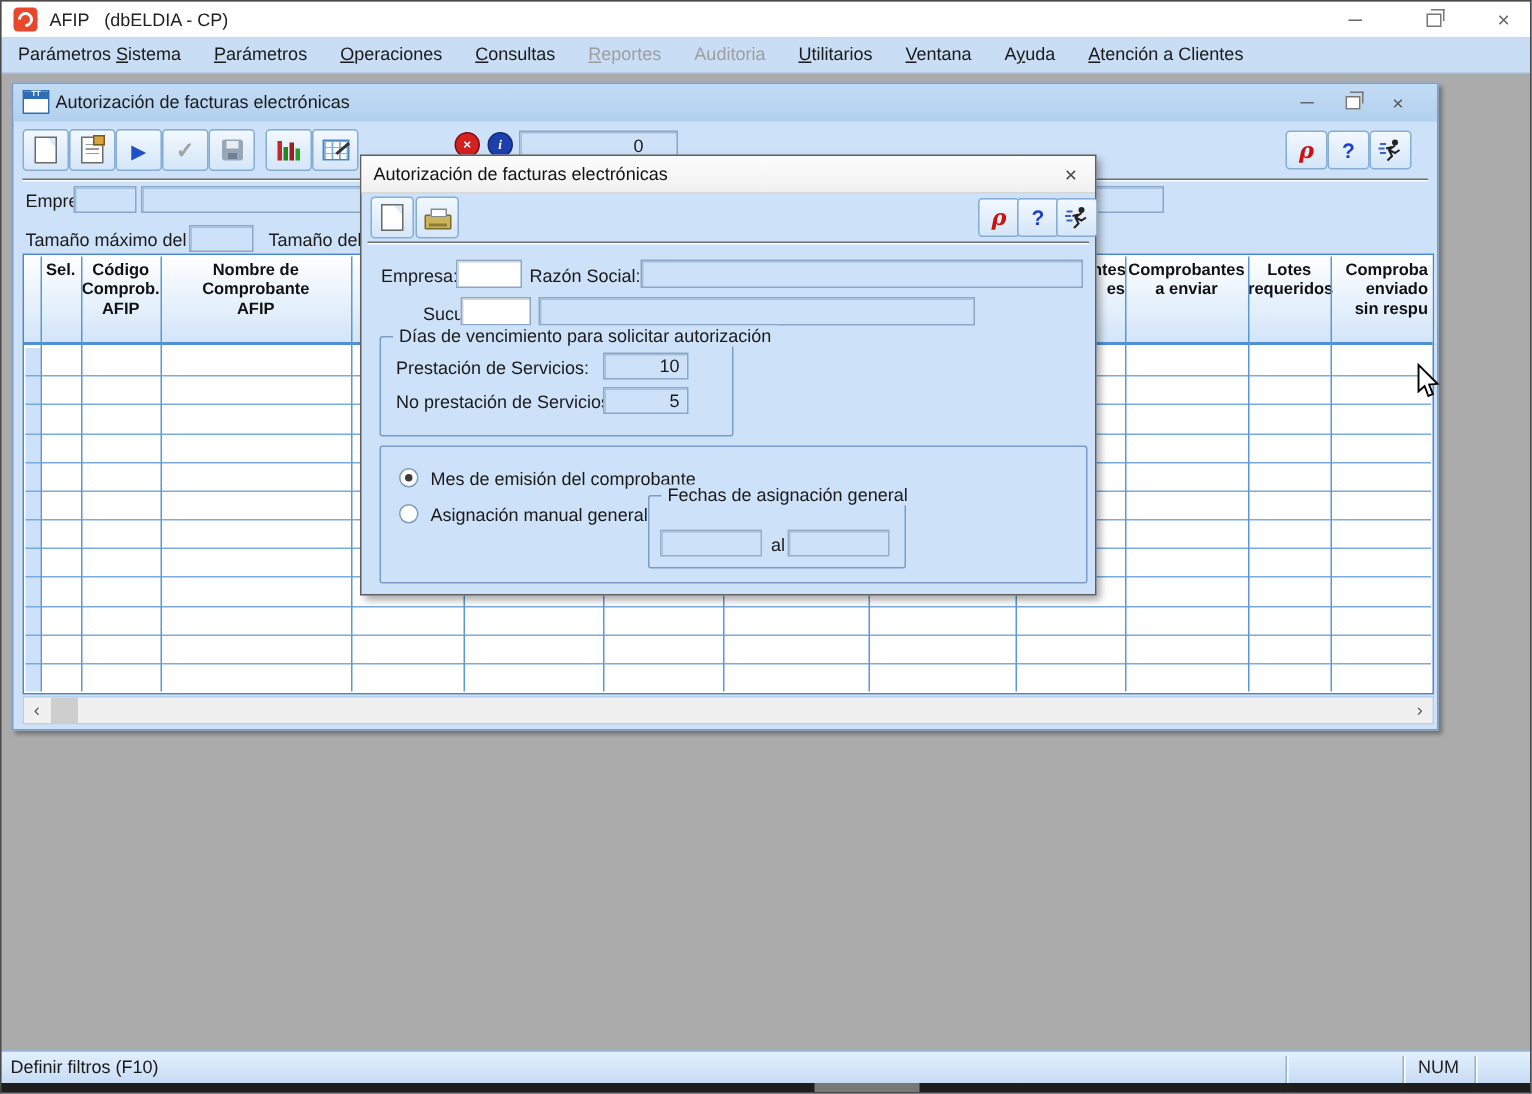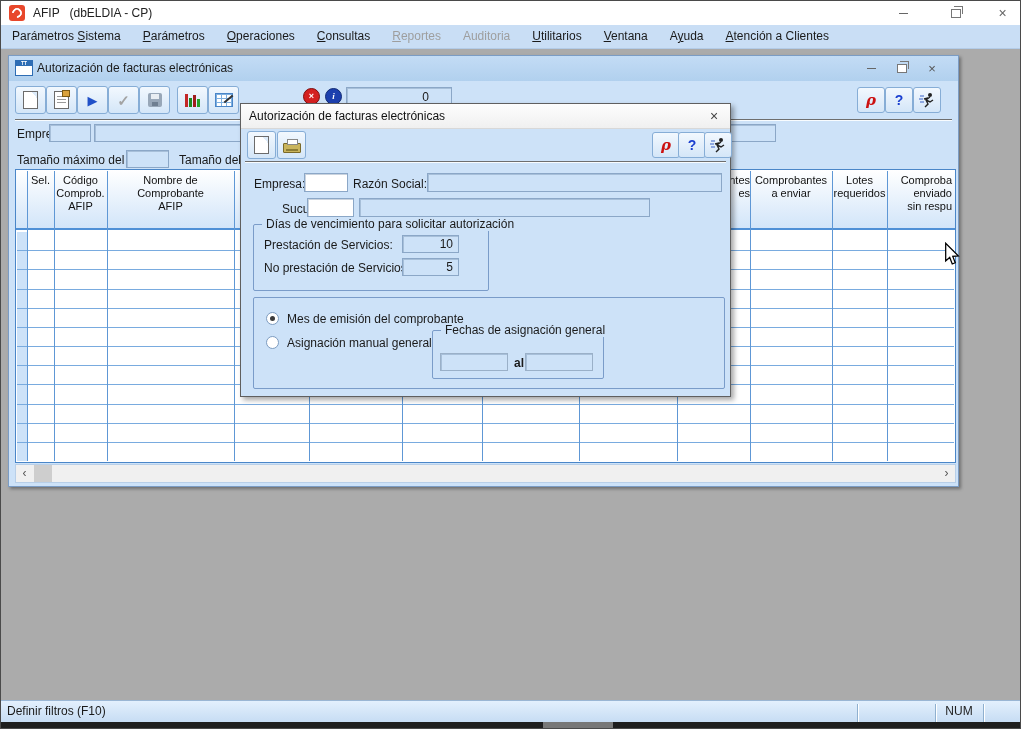--- a/index.html
+++ b/index.html
@@ -69,21 +69,21 @@
   .sunken.white{background:#fff;}
   .sunken.dim{border-color:#9ab0c8;}
   .lbl{position:absolute;white-space:nowrap;}
 
   .push-btn{position:absolute;border:1px solid #8da6c0;border-radius:3px;background:linear-gradient(#fafcfe,#dfe9f3);
         text-align:center;color:#1a1a1a;}
 
   
   .grid-table{position:absolute;left:6px;top:113px;width:941px;height:294px;border:1px solid #4a86c8;box-sizing:border-box;background:#fff;}
   .grid-header{position:absolute;left:0;top:0;right:0;height:60px;background:linear-gradient(#ffffff,#d2e5f9);border-bottom:2px solid #4f90d6;box-sizing:border-box;}
-  .hcell{position:absolute;top:4px;font-size:11px;line-height:13px;text-align:center;color:#111;}
+  .hcell{position:absolute;top:4px;font-size:11px;line-height:13px;text-align:center;color:#111;font-weight:bold;}
   .hcell div{white-space:nowrap;}
   .sel-col{position:absolute;left:1px;top:62px;width:10px;bottom:1px;background:#cde2f8;}
   #table-rows{position:absolute;left:1px;right:1px;top:62px;bottom:1px;display:flex;flex-direction:column;}
   .trow{flex:1;border-bottom:1px solid #79abdf;}
   .trow:last-child{border-bottom:none;}
   .vline{position:absolute;top:1px;bottom:1px;width:1px;background:#5e97d5;}
 
   
   .hscroll{position:absolute;left:6px;top:408px;width:941px;height:19px;background:#f0f0f0;border:1px solid #b8cfe8;box-sizing:border-box;}
   .sb-arrow{position:absolute;top:0;bottom:0;width:17px;text-align:center;line-height:17px;color:#555;font-size:12px;}
@@ -315,21 +315,21 @@
 
     <div class="group" style="left:12px;top:193px;width:470px;height:90px;">
       <div class="radio selected" style="left:12px;top:14px;"></div>
       <div class="lbl" style="left:33px;top:14px;">Mes de emisión del comprobante</div>
       <div class="radio" style="left:12px;top:38px;"></div>
       <div class="lbl" style="left:33px;top:38px;">Asignación manual general</div>
 
       <div class="group" style="left:178px;top:32px;width:170px;height:47px;">
         <div class="legend">Fechas de asignación general</div>
         <div class="sunken dim" style="left:7px;top:22px;width:68px;height:18px;box-sizing:border-box;"></div>
-        <div class="lbl" style="left:81px;top:25px;font-weight:bold;">al</div>
+        <div class="lbl" style="left:81px;top:25px;">al</div>
         <div class="sunken dim" style="left:92px;top:22px;width:68px;height:18px;box-sizing:border-box;"></div>
       </div>
     </div>
   </div>
 
   <svg class="cursor" width="16" height="24" viewBox="0 0 12 19">
     <path d="M1,1 L1,15 L4.2,12.2 L6.2,17.4 L8.6,16.4 L6.6,11.4 L11,11 Z" fill="#ffffff" stroke="#000000" stroke-width="1"></path>
   </svg>
 
   <div class="statusbar">

